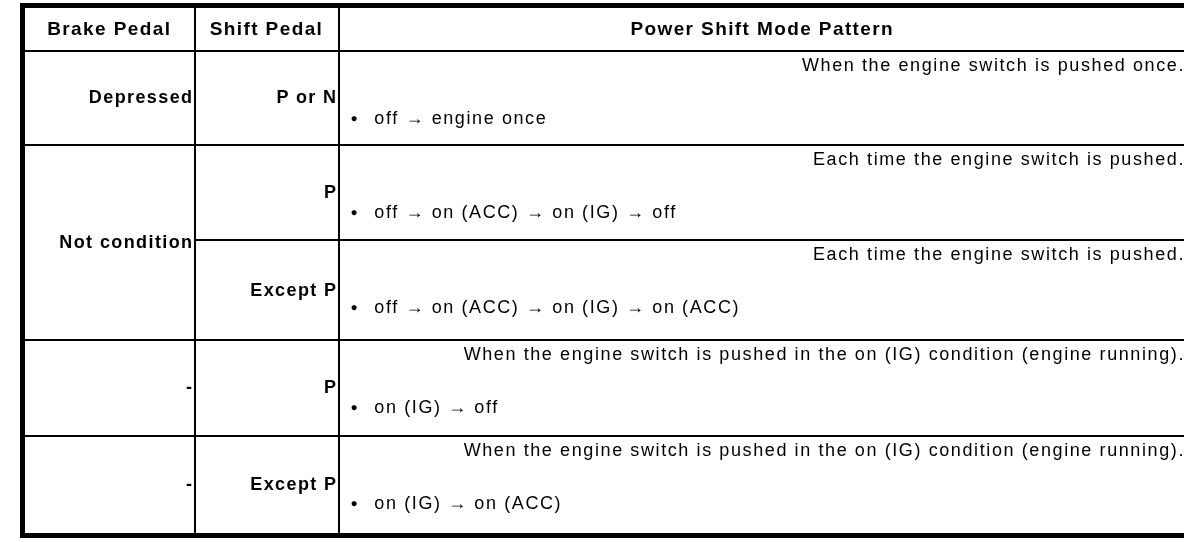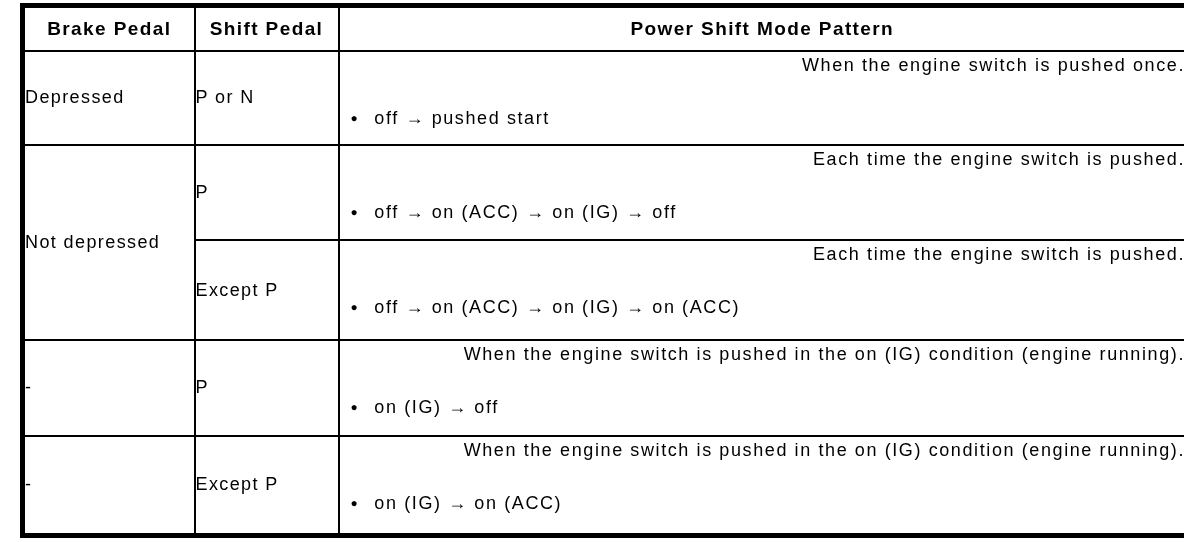--- a/index.html
+++ b/index.html
@@ -36,22 +36,23 @@
     font-size: 19px;
     font-weight: bold;
     letter-spacing: 1.4px;
     text-align: center;
     vertical-align: middle;
     height: 42px;
   }
   td.cond {
     font-size: 18px;
     letter-spacing: 1.4px;
-    text-align: left;
+    text-align: right;
     vertical-align: middle;
+    font-weight: bold;
   }
   td.pattern {
     font-size: 18px;
     letter-spacing: 1.6px;
     text-align: right;
     vertical-align: top;
     padding: 4px 4px 0 5px;
     margin-top: 28px;
   }
   .para {
@@ -94,26 +95,26 @@
     </tr>
   </thead>
   <tbody>
     <tr class="r1">
       <td class="cond">Depressed</td>
       <td class="cond">P or N</td>
       <td class="pattern">
         <div class="para">When the engine switch is pushed once.</div>
         <div class="bullet-line">
           <span class="bullet">●</span>
-          <span>off → pushed start</span>
+          <span>off → engine once</span>
         </div>
       </td>
     </tr>
     <tr class="r2">
-      <td class="cond" rowspan="2">Not depressed</td>
+      <td class="cond" rowspan="2">Not condition</td>
       <td class="cond">P</td>
       <td class="pattern">
         <div class="para">Each time the engine switch is pushed.</div>
         <div class="bullet-line">
           <span class="bullet">●</span>
           <span>off → on (ACC) → on (IG) → off</span>
         </div>
       </td>
     </tr>
     <tr class="r3">

